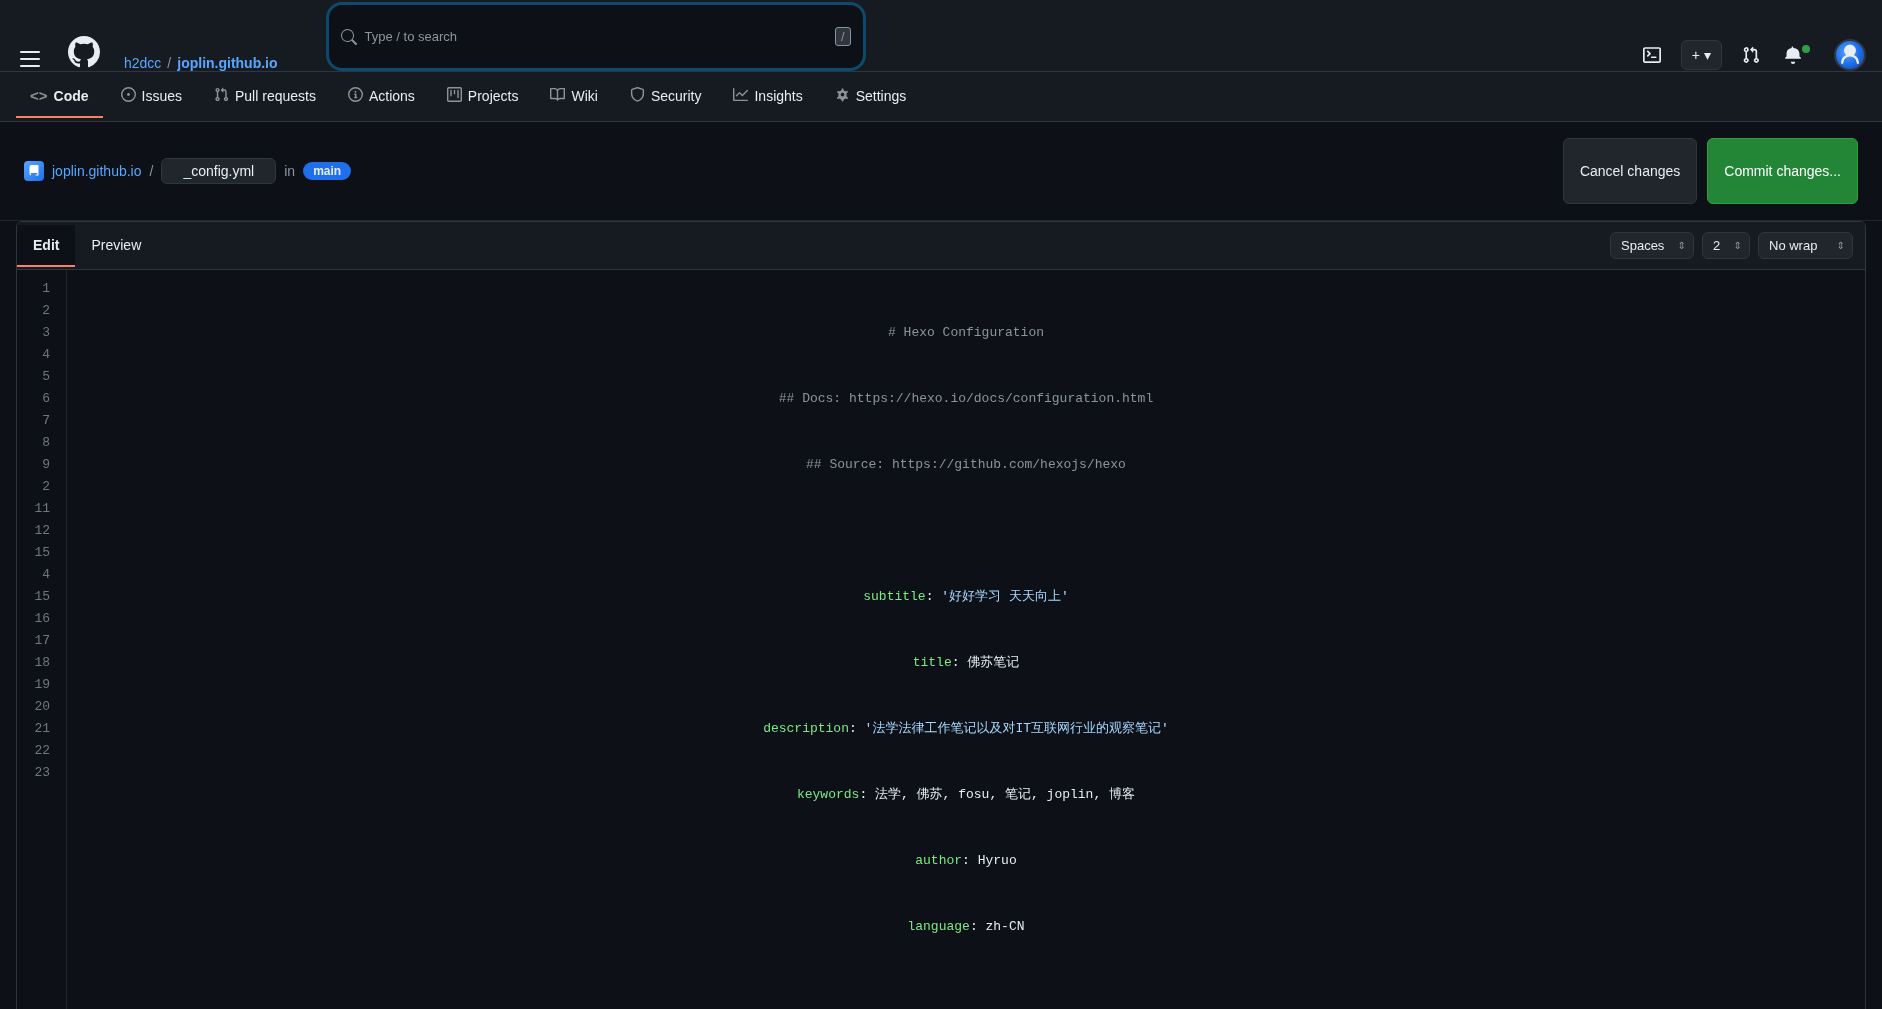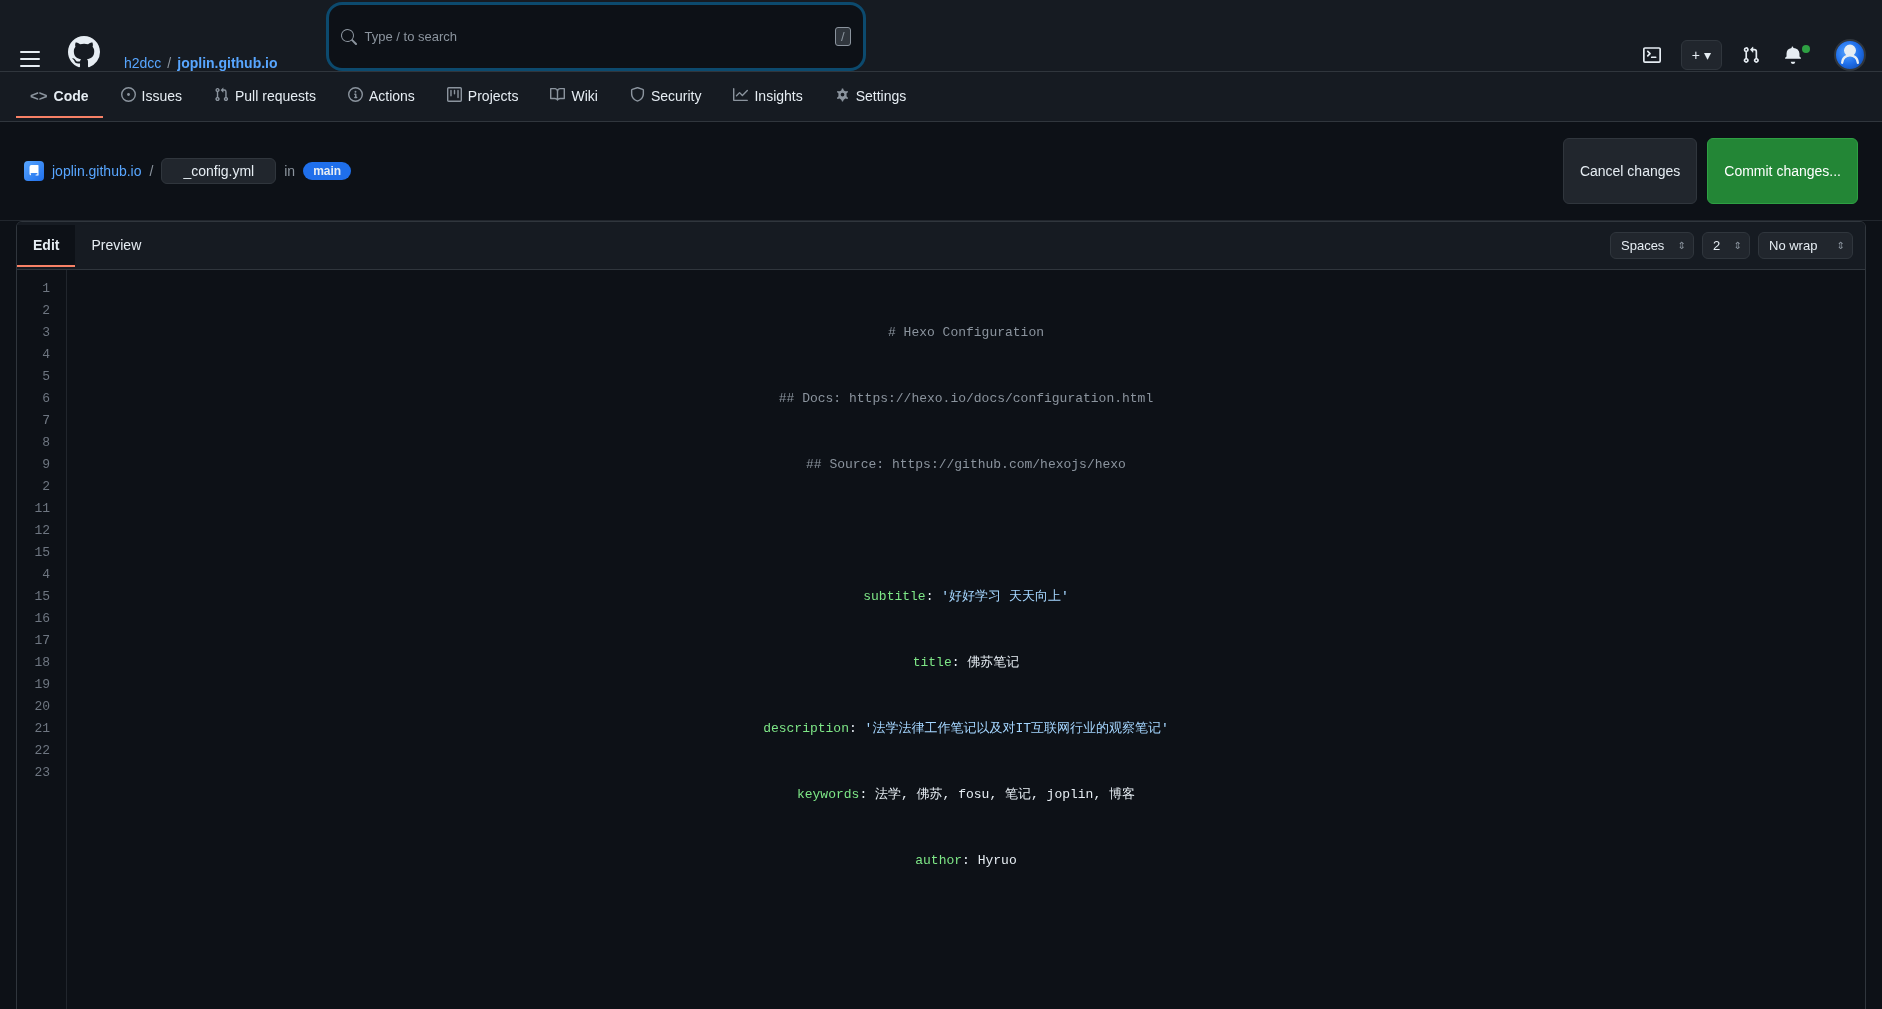--- a/index.html
+++ b/index.html
@@ -528,20 +528,21 @@
     <div class="code-content">
       <div class="code-line"><span class="cm-comment"># Hexo Configuration</span></div>
       <div class="code-line"><span class="cm-comment">## Docs: https://hexo.io/docs/configuration.html</span></div>
       <div class="code-line"><span class="cm-comment">## Source: https://github.com/hexojs/hexo</span></div>
       <div class="code-line"></div>
       <div class="code-line"><span class="cm-key">subtitle</span><span class="cm-colon">:</span> <span class="cm-value-str">'好好学习 天天向上'</span></div>
       <div class="code-line"><span class="cm-key">title</span><span class="cm-colon">:</span> <span class="cm-value">佛苏笔记</span></div>
       <div class="code-line"><span class="cm-key">description</span><span class="cm-colon">:</span> <span class="cm-value-str">'法学法律工作笔记以及对IT互联网行业的观察笔记'</span></div>
       <div class="code-line"><span class="cm-key">keywords</span><span class="cm-colon">:</span> <span class="cm-value">法学, 佛苏, fosu, 笔记, joplin, 博客</span></div>
       <div class="code-line"><span class="cm-key">author</span><span class="cm-colon">:</span> <span class="cm-value">Hyruo</span></div>
+      <div class="code-line"><span class="cm-key">language</span><span class="cm-colon">:</span> <span class="cm-value">zh-CN</span></div>
       <div class="code-line"> </div>
       
       
       
       
       
       
       
       
       

